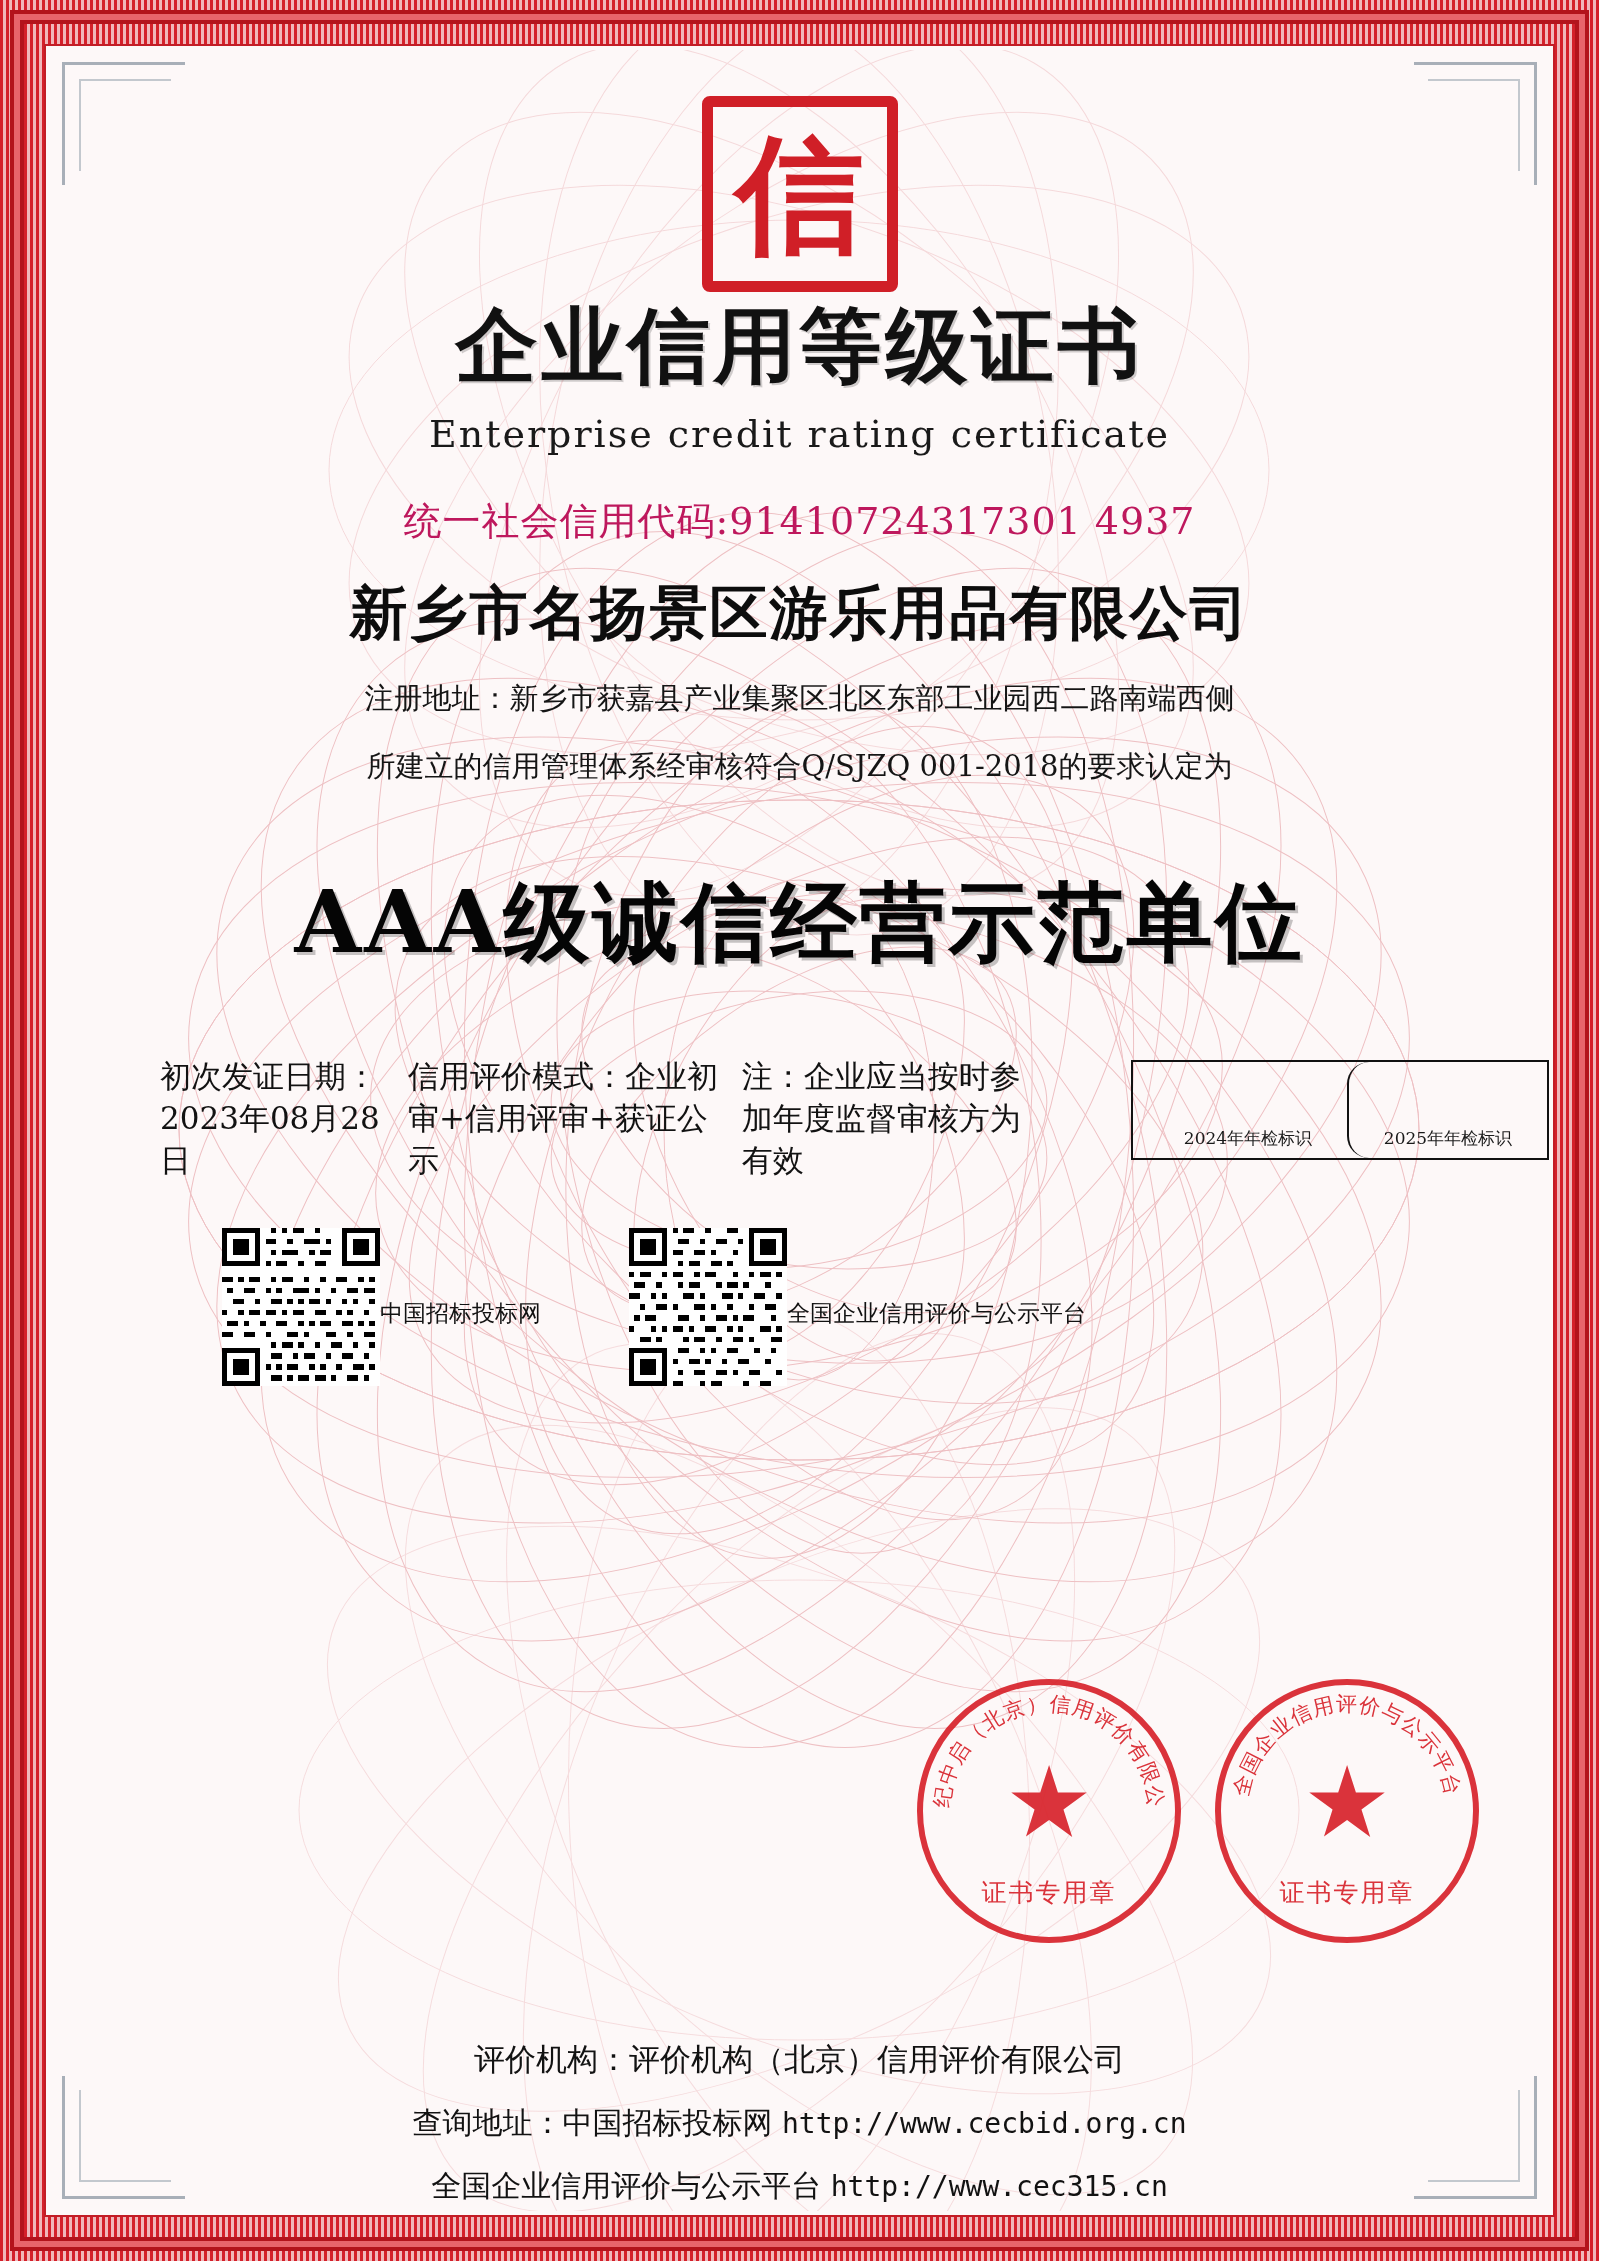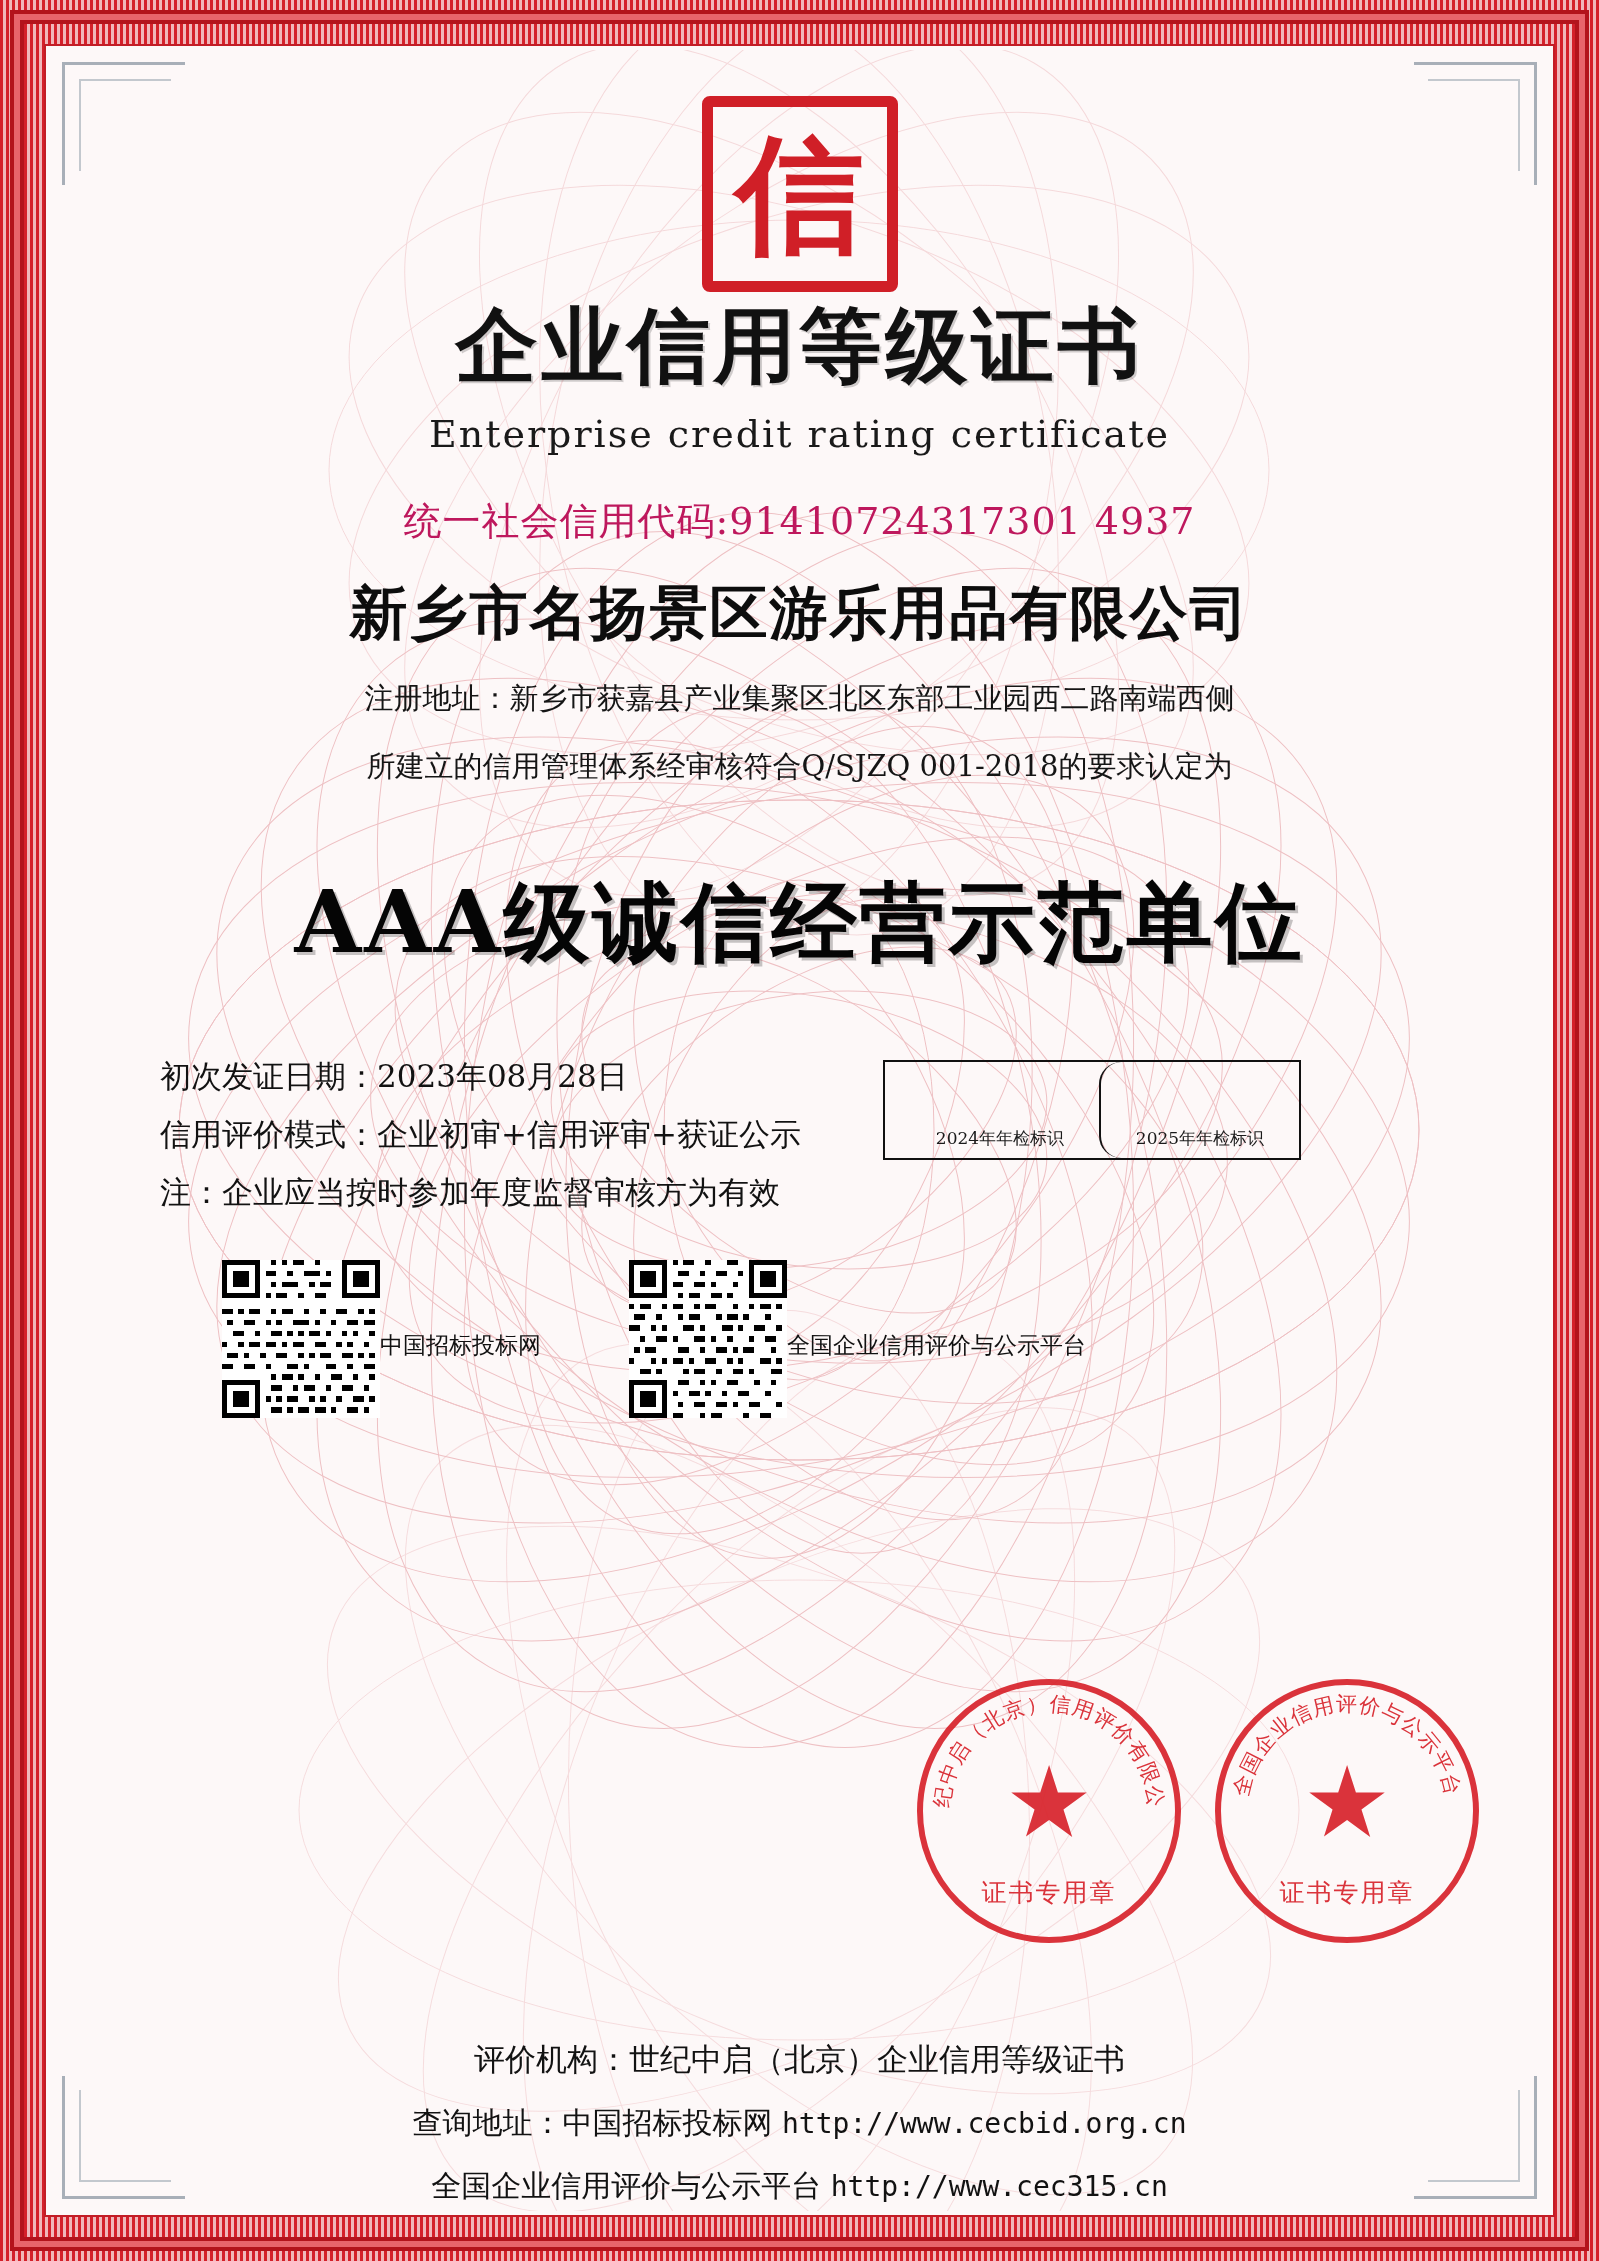--- a/index.html
+++ b/index.html
@@ -158,21 +158,21 @@
   .details-row {
     margin-top: 74px;
     width: 100%;
     display: flex;
     align-items: flex-start;
     padding-left: 110px;
     box-sizing: border-box;
   }
   .details {
     display: flex;
-    flex-direction: column;
+    flex-direction: row;
     gap: 16px;
     font-family: "DejaVu Serif", serif;
     font-size: 31px;
     color: #121212;
   }
   .inspection-table {
     margin-left: 82px;
     margin-top: 4px;
     border: 2px solid #111;
     display: flex;
@@ -648,21 +648,21 @@
             <textPath href="#arc2" startOffset="50%">全国企业信用评价与公示平台</textPath>
           </text>
         </svg>
       </div>
       <div class="star">★</div>
       <div class="stamp-bottom">证书专用章</div>
     </div>
   </div>
 
   <div class="footer">
-    <div>评价机构：世纪中启（北京）企业信用等级证书</div>
+    <div>评价机构：评价机构（北京）信用评价有限公司</div>
     <div class="line-url">
       <span>查询地址：中国招标投标网</span>
       <span class="mono">http://www.cecbid.org.cn</span>
     </div>
     <div class="line-url">
       <span>全国企业信用评价与公示平台</span>
       <span class="mono">http://www.cec315.cn</span>
     </div>
   </div>
 

